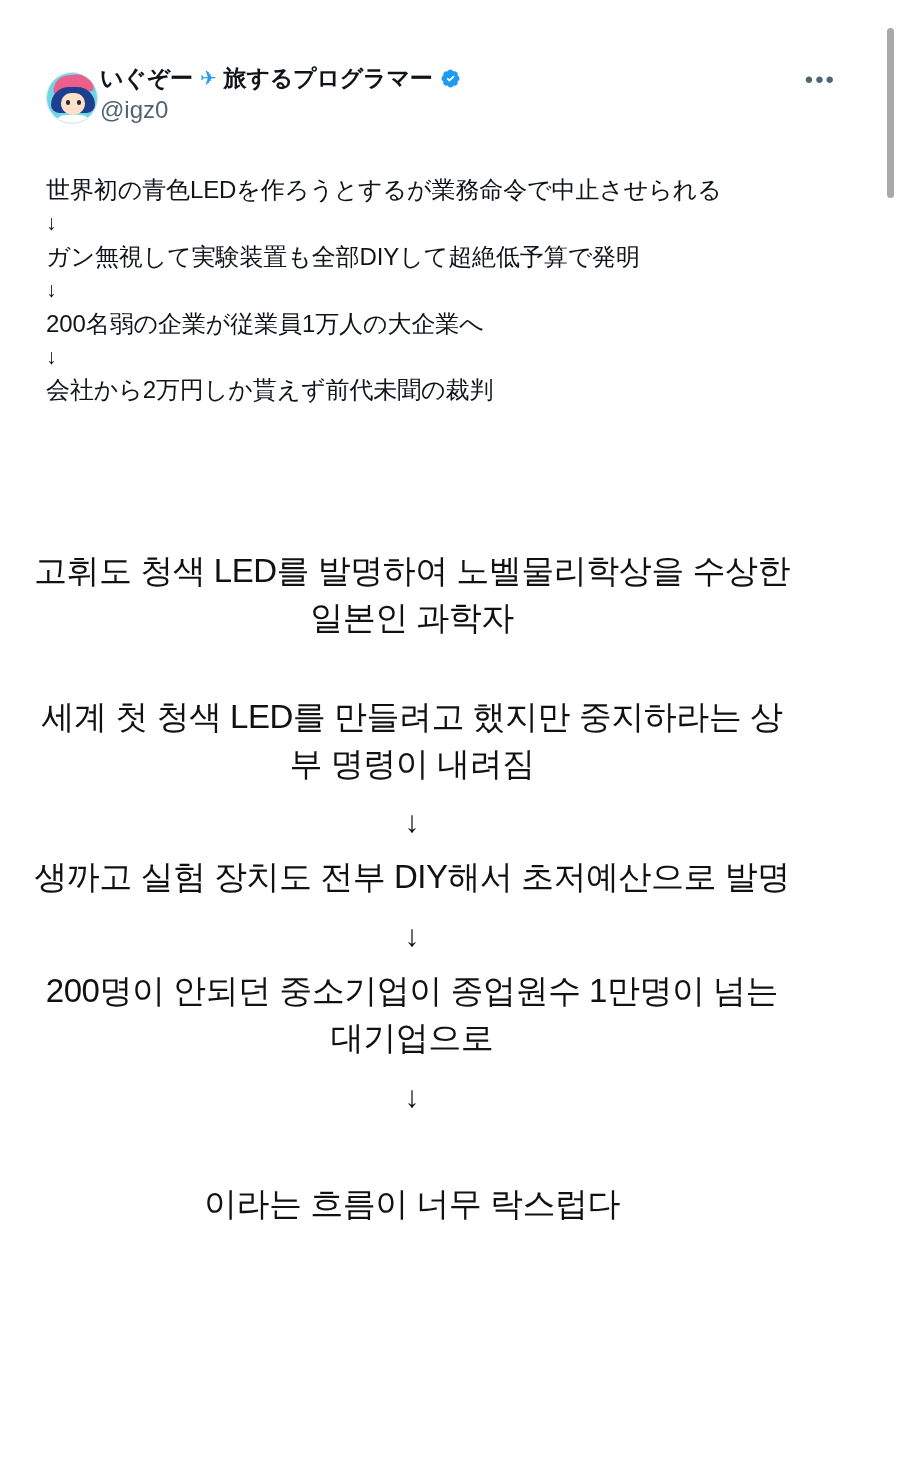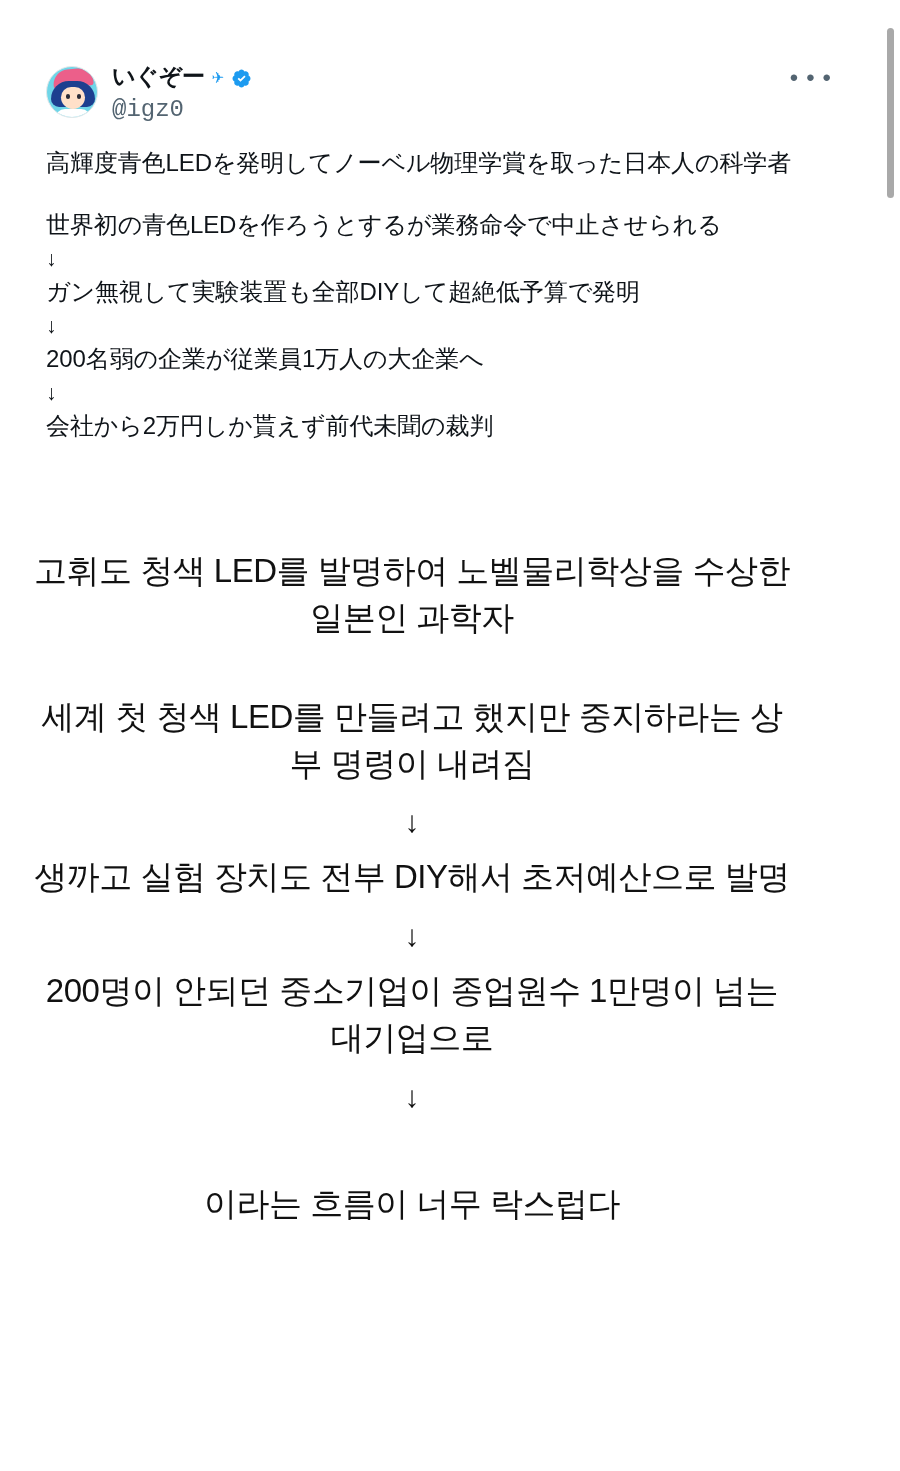--- a/index.html
+++ b/index.html
@@ -31,24 +31,23 @@
     position: absolute;
     left: 0;
     top: 0;
     width: 876px;
     padding: 62px 40px 18px 46px;
     background: #ffffff;
   }
 
   .tweet-header {
     display: flex;
-    align-items: center;
-    gap: 14px;
-    position: relative;
-    font-family: Liberation Mono, monospace;
+    align-items: flex-end;
+    gap: 2px;
+    position: relative;
   }
 
   .avatar {
     width: 52px;
     height: 52px;
     border-radius: 50%;
     flex: 0 0 52px;
     position: relative;
     overflow: hidden;
     background: #6fd6e8;
@@ -223,35 +222,35 @@
         <div class="face"></div>
         <div class="eye-l"></div>
         <div class="eye-r"></div>
         <div class="body"></div>
       </div>
 
       <div class="name-block">
         <div class="name-row">
           <span class="display-name">いぐぞー</span>
           <span class="plane-icon">✈</span>
+          <span class="display-name">旅するプログラマー</span>
           <span class="verified">
             <svg viewBox="0 0 24 24" width="21" height="21" aria-hidden="true">
               <path fill="#1d9bf0" d="M22.25 12c0-1.43-.88-2.67-2.19-3.34.46-1.39.2-2.9-.81-3.91s-2.52-1.27-3.91-.81C14.67 2.63 13.43 1.75 12 1.75s-2.67.88-3.34 2.19c-1.39-.46-2.9-.2-3.91.81s-1.27 2.52-.81 3.91C2.63 9.33 1.75 10.57 1.75 12s.88 2.67 2.19 3.34c-.46 1.39-.2 2.9.81 3.91s2.52 1.27 3.91.81c.67 1.31 1.91 2.19 3.34 2.19s2.67-.88 3.34-2.19c1.39.46 2.9.2 3.91-.81s1.27-2.52.81-3.91c1.31-.67 2.19-1.91 2.19-3.34z"></path>
               <path fill="#ffffff" d="M10.84 15.78l-3.3-3.29 1.42-1.42 1.88 1.88 4.4-4.4 1.42 1.42-5.82 5.81z"></path>
             </svg>
           </span>
         </div>
         <div class="handle">@igz0</div>
       </div>
 
       <div class="more-btn">•••</div>
     </div>
 
     <div class="tweet-body">
-      <p>高輝度青色LEDを発明してノーベル物理学賞を取った日本人の科学者</p>
       <div class="spacer"></div>
       <p>世界初の青色LEDを作ろうとするが業務命令で中止させられる</p>
       <p class="arrow">↓</p>
       <p>ガン無視して実験装置も全部DIYして超絶低予算で発明</p>
       <p class="arrow">↓</p>
       <p>200名弱の企業が従業員1万人の大企業へ</p>
       <p class="arrow">↓</p>
       <p>会社から2万円しか貰えず前代未聞の裁判</p>
       <div class="spacer"></div>
     </div>

